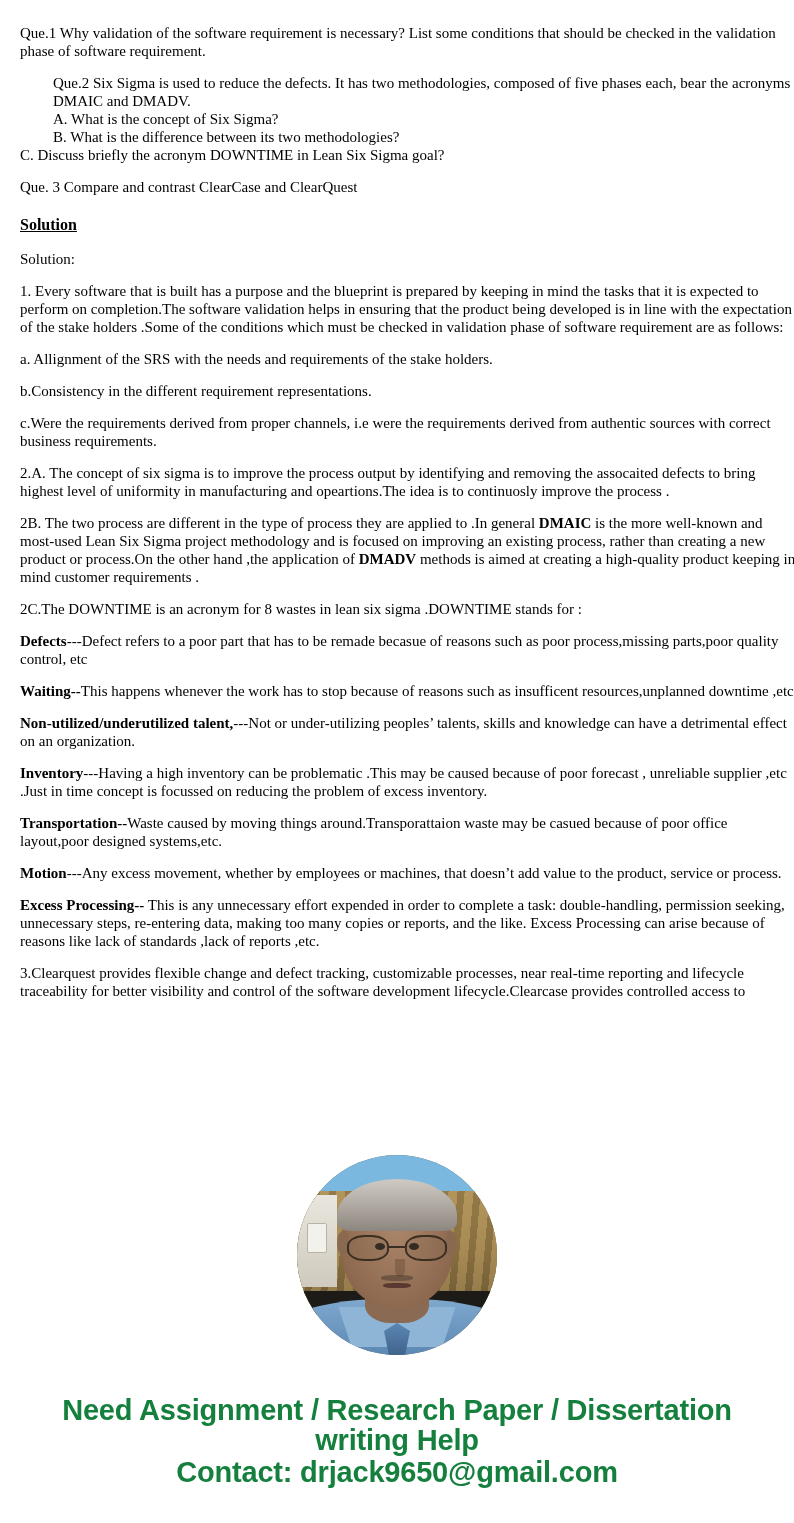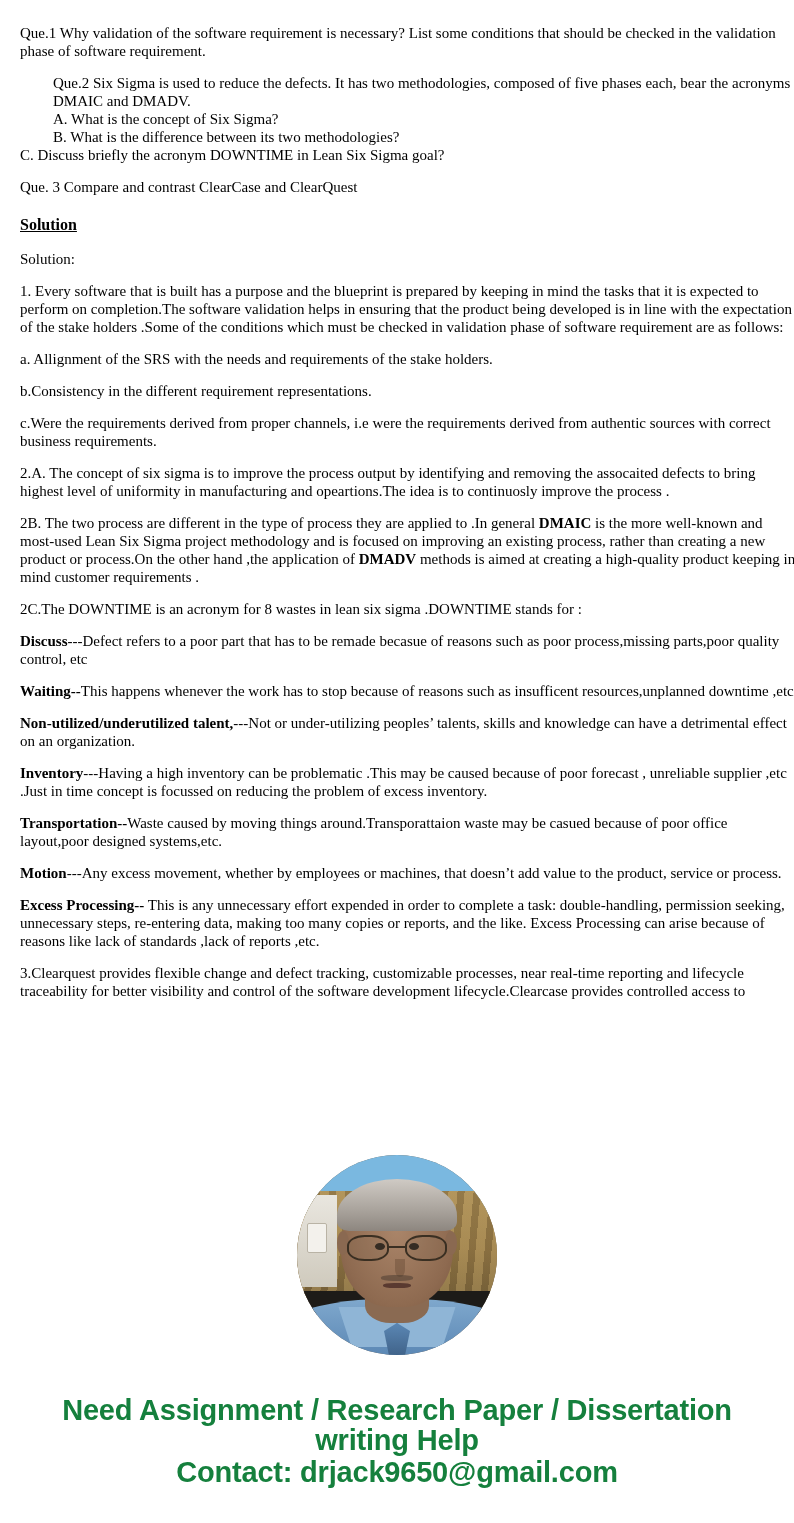--- a/index.html
+++ b/index.html
@@ -315,21 +315,21 @@
     <p class="para">a. Allignment of the SRS with the needs and requirements of the stake holders.</p>
     <p class="para">b.Consistency in the different requirement representations.</p>
     <p class="para">c.Were the requirements derived from proper channels, i.e were the requirements derived from authentic sources with correct business requirements.</p>
 
     <p class="para">2.A. The concept of six sigma is to improve the process output by identifying and removing the assocaited defects to bring highest level of uniformity in manufacturing and opeartions.The idea is to continuosly improve the process .</p>
 
     <p class="para"><span>2B. The two process are different in the type of process they are applied to .In general </span><b>DMAIC</b><span> is the more well-known and most-used Lean Six Sigma project methodology and is focused on improving an existing process, rather than creating a new product or process.On the other hand ,the application of </span><b>DMADV</b><span> methods is aimed at creating a high-quality product keeping in mind customer requirements .</span></p>
 
     <p class="para">2C.The DOWNTIME is an acronym for 8 wastes in lean six sigma .DOWNTIME stands for :</p>
 
-    <p class="para"><b>Discuss</b><span>---</span><span>Defect refers to a poor part that has to be remade becasue of reasons such as poor process,missing parts,poor quality control, etc</span></p>
+    <p class="para"><b>Defects</b><span>---</span><span>Defect refers to a poor part that has to be remade becasue of reasons such as poor process,missing parts,poor quality control, etc</span></p>
 
 
     <p class="para"><b>Waiting</b><b>--</b><span>This happens whenever the work has to stop because of reasons such as insufficent resources,unplanned downtime ,etc</span></p>
 
     <p class="para"><b>Non-utilized/underutilized talent,</b><span>---</span><span>Not or under-utilizing peoples’ talents, skills and knowledge can have a detrimental effect on an organization.</span></p>
 
     <p class="para"><b>Inventory</b><span>---</span><span>Having a high inventory can be problematic .This may be caused because of poor forecast , unreliable supplier ,etc .Just in time concept is focussed on reducing the problem of excess inventory.</span></p>
 
     <p class="para"><b>Transportation--</b><span></span><span>Waste caused by moving things around.Transporattaion waste may be casued because of poor office layout,poor designed systems,etc.</span></p>
 

